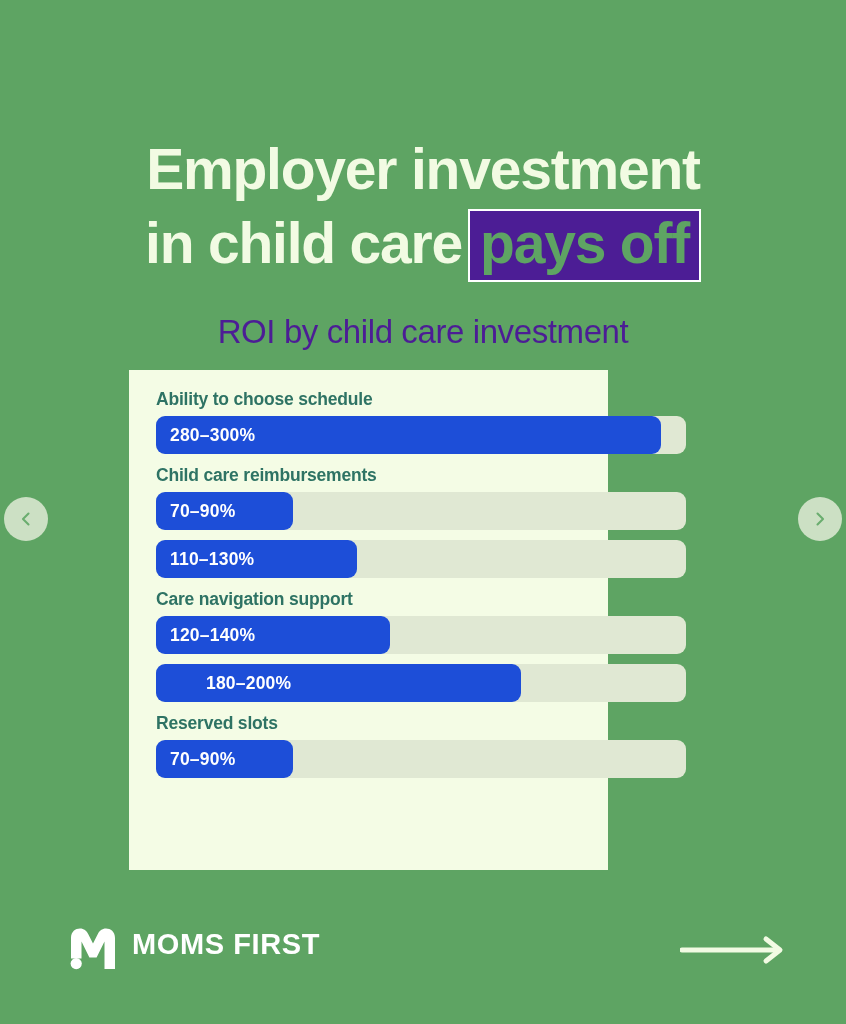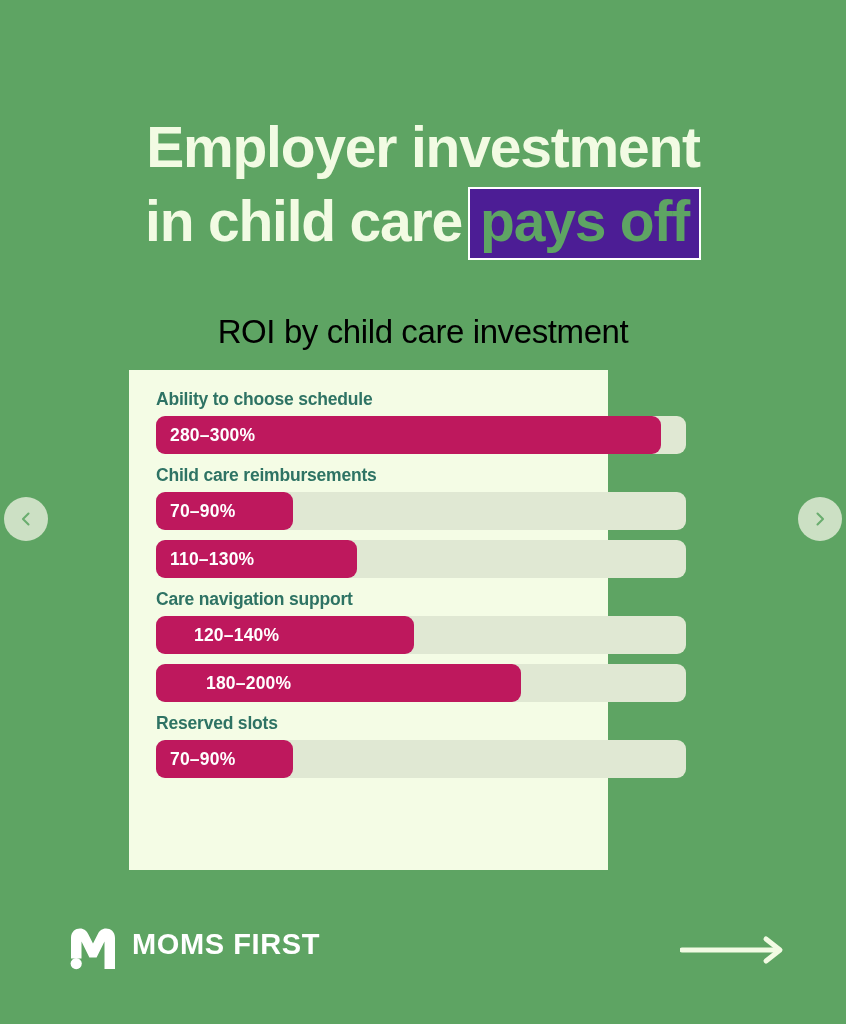--- a/index.html
+++ b/index.html
@@ -12,21 +12,21 @@
     background: #5ea463;
     font-family: "Liberation Sans", sans-serif;
     overflow: hidden;
     position: relative;
   }
 
   
   .headline {
     position: absolute;
     left: 0;
-    top: 110px;
+    top: 132px;
     width: 846px;
     text-align: center;
     color: #f2fbe3;
     font-weight: bold;
     font-size: 57px;
     line-height: 74px;
     letter-spacing: -1.2px;
   }
   .headline .line {
     display: block;
@@ -43,21 +43,21 @@
     line-height: 62px;
   }
 
   
   .subtitle {
     position: absolute;
     left: 0;
     top: 313px;
     width: 846px;
     text-align: center;
-    color: #000000;
+    color: #4c1d95;
     font-size: 33px;
     font-weight: 400;
     letter-spacing: -0.4px;
   }
 
   
   .card {
     position: absolute;
     left: 129px;
     top: 370px;
@@ -85,21 +85,21 @@
     width: 530px;
     height: 38px;
     background: #e0e8d3;
     border-radius: 9px;
   }
   .bar-fill {
     position: absolute;
     left: 0;
     top: 0;
     height: 38px;
-    background: #be185d;
+    background: #1d4ed8;
     border-radius: 9px;
     display: flex;
     align-items: center;
   }
   .bar-value {
     color: #ffffff;
     font-size: 17.5px;
     font-weight: bold;
     padding-left: 14px;
     letter-spacing: 0.2px;
@@ -178,21 +178,21 @@
     <div class="bar-group">
       <div class="bar-track">
         <div class="bar-fill" style="width: 37.9%;">
           <span class="bar-value">110–130%</span>
         </div>
       </div>
     </div>
     <div class="bar-group">
       <div class="bar-label">Care navigation support</div>
       <div class="bar-track">
-        <div class="bar-fill" style="width: 44.2%; padding-left: 24px;">
+        <div class="bar-fill" style="width: 44.2%;">
           <span class="bar-value">120–140%</span>
         </div>
       </div>
     </div>
     <div class="bar-group">
       <div class="bar-track">
         <div class="bar-fill" style="width: 62.1%; padding-left: 36px;">
           <span class="bar-value">180–200%</span>
         </div>
       </div>

